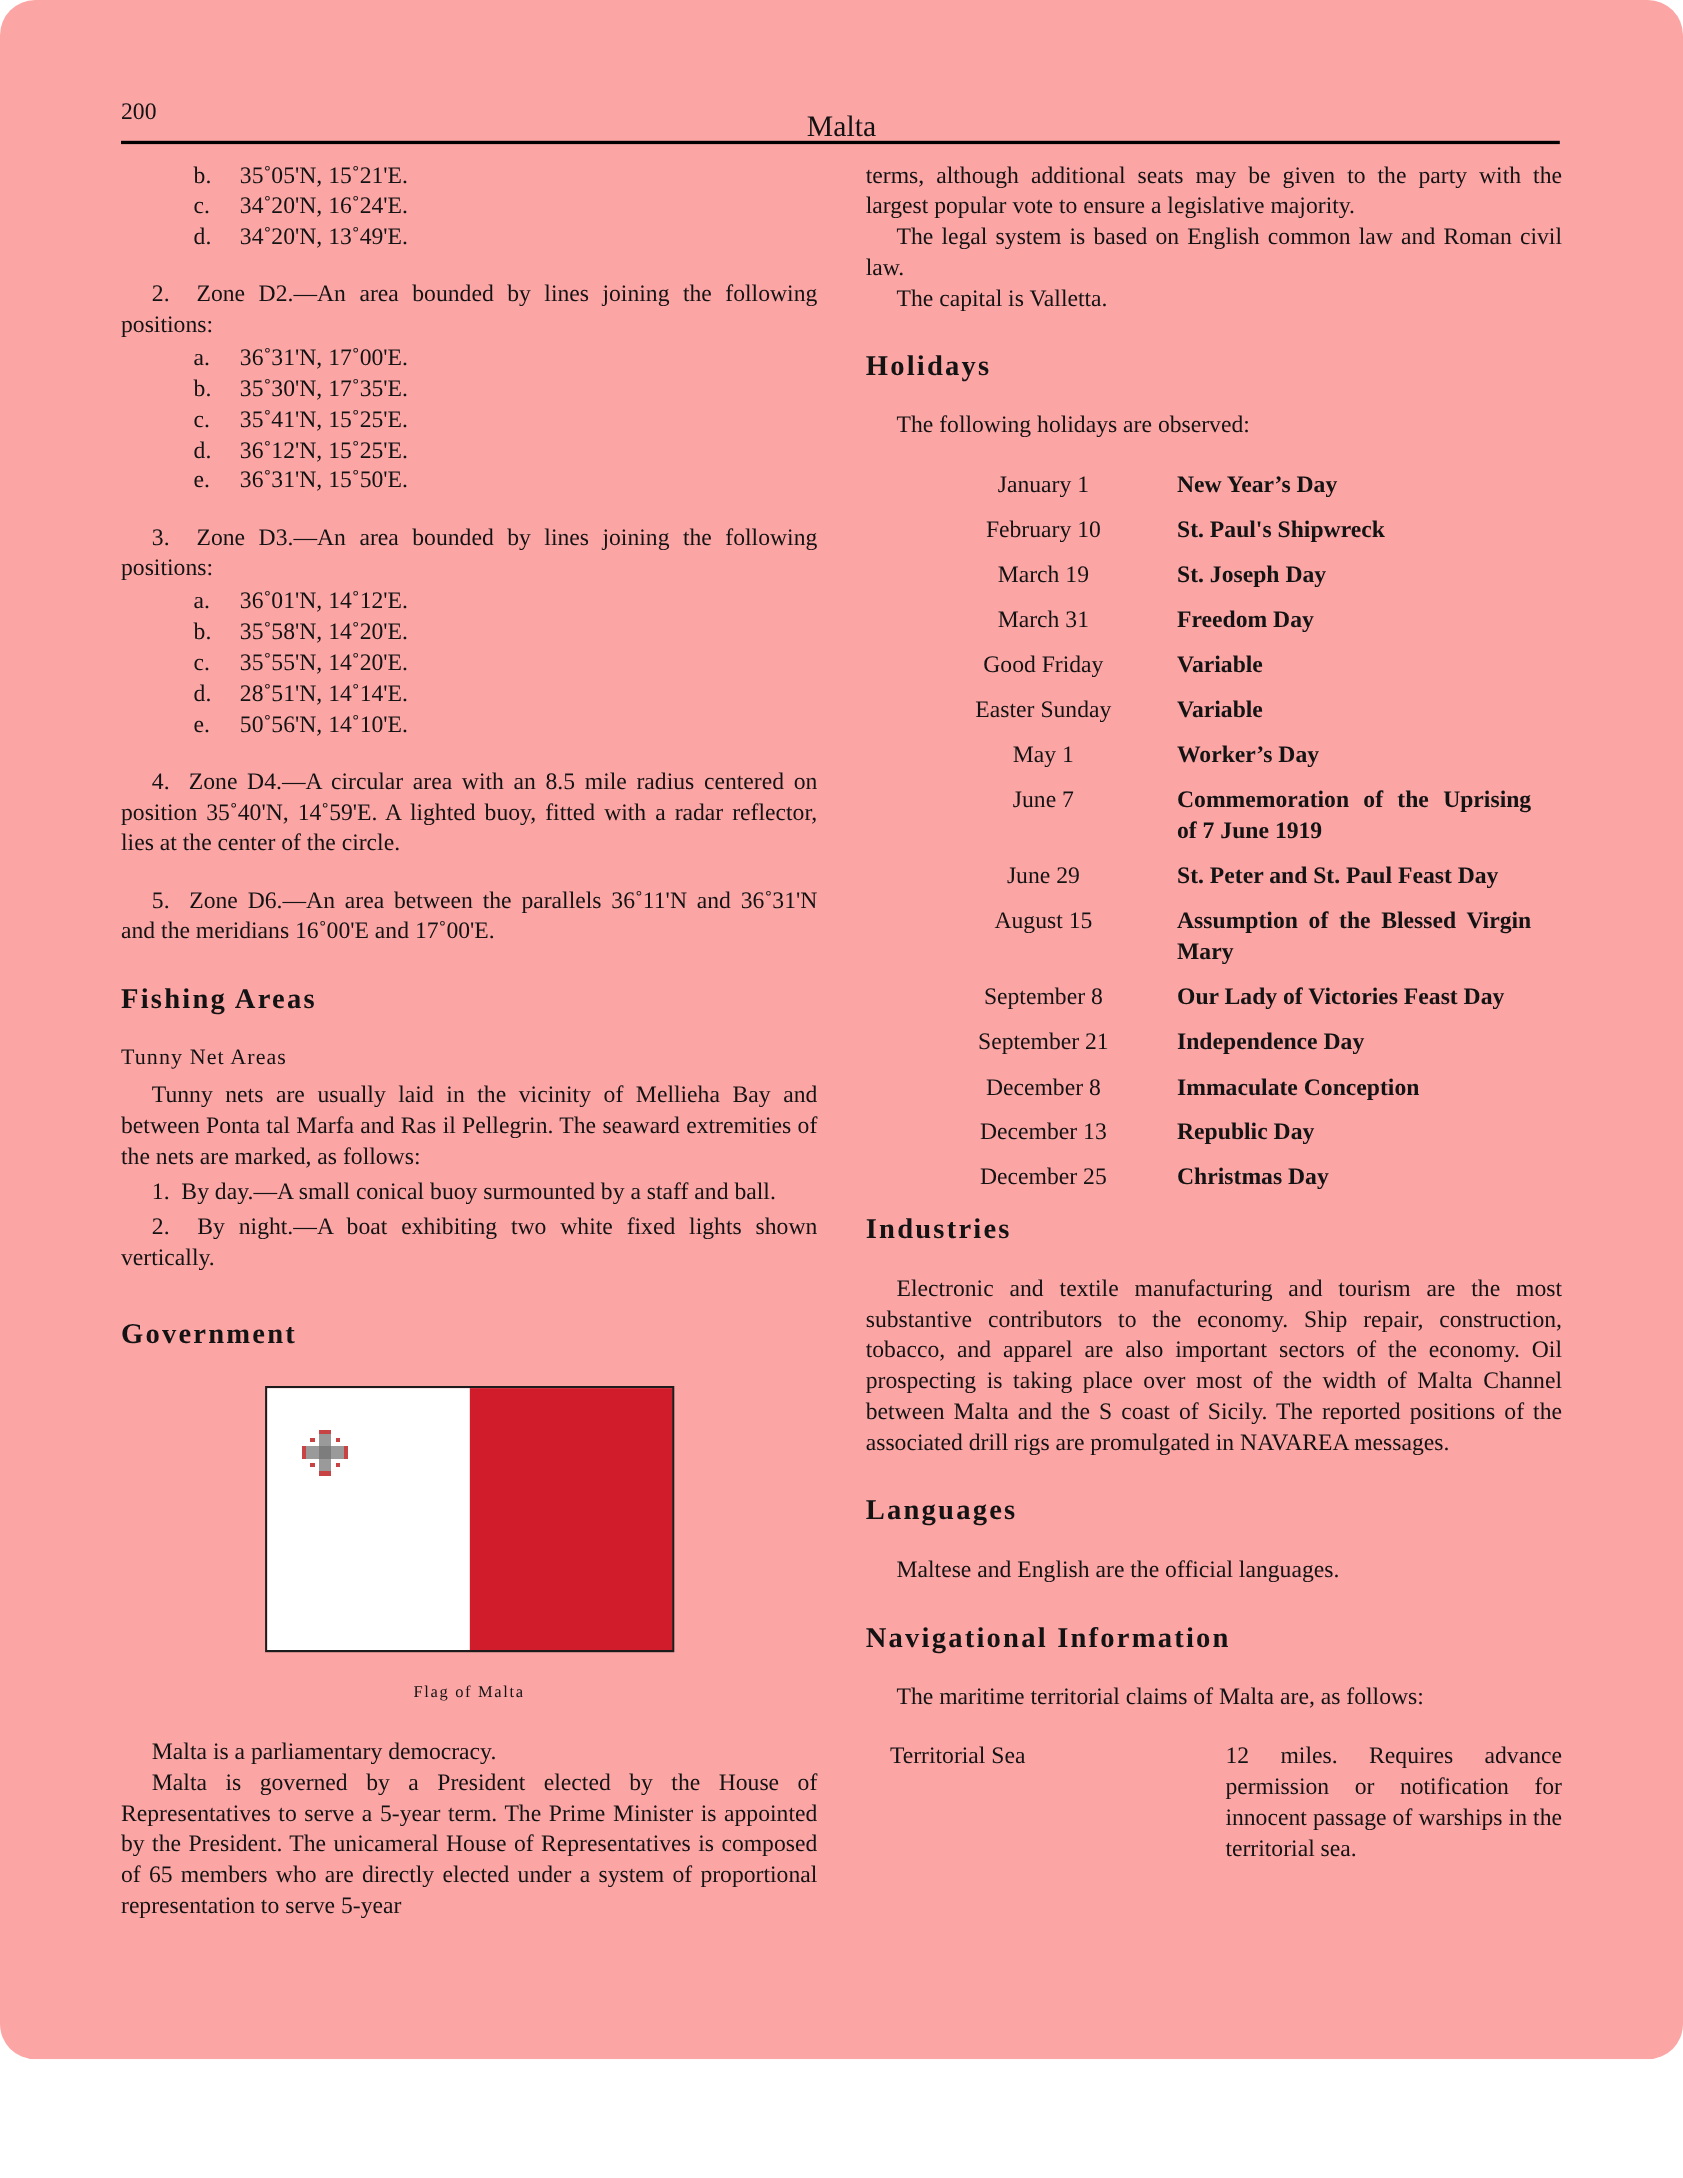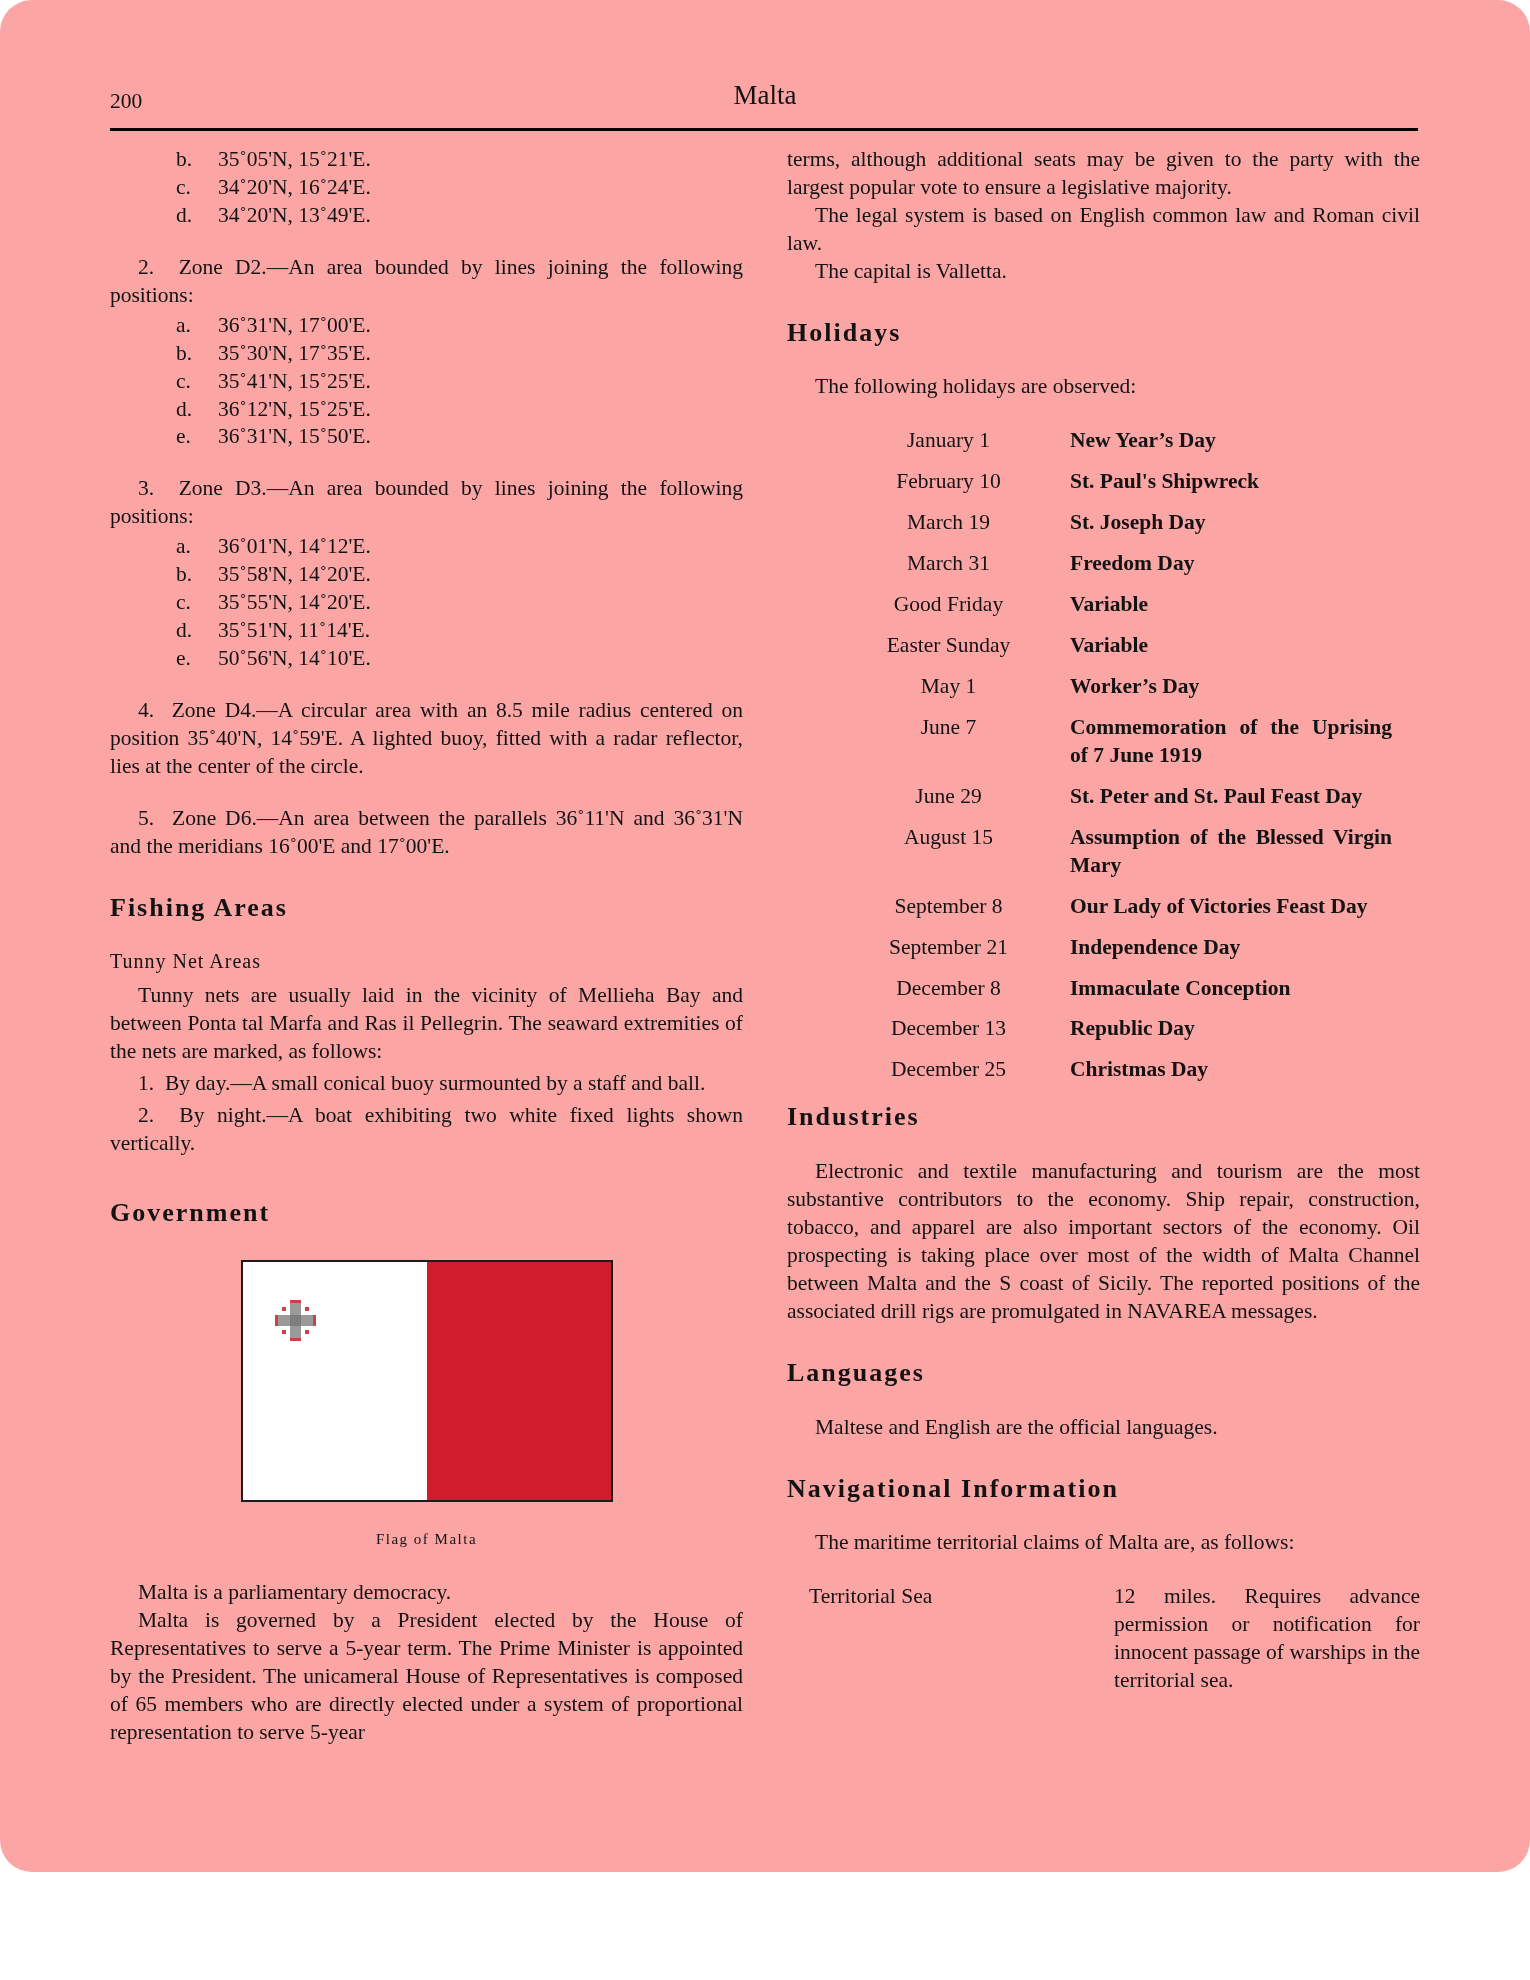--- a/index.html
+++ b/index.html
@@ -3,21 +3,21 @@
 <meta charset="utf-8">
 <style>
   * { margin:0; padding:0; box-sizing:border-box; }
   html,body { background:#ffffff; }
   .page {
     position:relative; width:1530px; height:1872px; background:#fca5a5;
     font-family:"Liberation Serif", serif; font-size:21.5px; line-height:1.3;
     color:#131313; overflow:hidden;border-radius:32px;
   }
   .page-number { position:absolute; top:88px; left:110px; font-size:21.5px; }
-  .page-title { position:absolute; top:78px; left:0; width:100%; text-align:center; font-size:27px; }
+  .page-title { position:absolute; top:98px; left:0; width:100%; text-align:center; font-size:27px; }
   .header-rule { position:absolute; top:128px; left:110px; width:1308px; border-top:3px solid #000; }
   .content { position:absolute; top:146px; left:110px; width:1310px; display:flex; gap:44px; }
   .col { flex:1; min-width:0; }
 
   .para { text-align:justify; }
   .indent { text-indent:28px; }
   .zone-para { text-align:justify; text-indent:28px; margin-top:24px; }
   .coord-list { margin-left:66px; margin-top:2px; }
   .coord-label { display:inline-block; width:42px; }
 
@@ -77,21 +77,21 @@
         <div><span class="coord-label">c.</span><span>35˚41'N, 15˚25'E.</span></div>
         <div><span class="coord-label">d.</span><span>36˚12'N, 15˚25'E.</span></div>
         <div><span class="coord-label">e.</span><span>36˚31'N, 15˚50'E.</span></div>
       </div>
 
       <div class="zone-para">3.&nbsp;&nbsp;Zone D3.—An area bounded by lines joining the following positions:</div>
       <div class="coord-list">
         <div><span class="coord-label">a.</span><span>36˚01'N, 14˚12'E.</span></div>
         <div><span class="coord-label">b.</span><span>35˚58'N, 14˚20'E.</span></div>
         <div><span class="coord-label">c.</span><span>35˚55'N, 14˚20'E.</span></div>
-        <div><span class="coord-label">d.</span><span>35˚51'N, 11˚14'E.</span></div>
+        <div><span class="coord-label">d.</span><span>28˚51'N, 14˚14'E.</span></div>
         <div><span class="coord-label">e.</span><span>50˚56'N, 14˚10'E.</span></div>
       </div>
 
       <div class="zone-para">4.&nbsp;&nbsp;Zone D4.—A circular area with an 8.5 mile radius centered on position 35˚40'N, 14˚59'E. A lighted buoy, fitted with a radar reflector, lies at the center of the circle.</div>
       <div class="zone-para">5.&nbsp;&nbsp;Zone D6.—An area between the parallels 36˚11'N and 36˚31'N and the meridians 16˚00'E and 17˚00'E.</div>
 
       <h2 class="section-heading">Fishing Areas</h2>
       <div class="sub-heading">Tunny Net Areas</div>
       <div class="para indent">Tunny nets are usually laid in the vicinity of Mellieha Bay and between Ponta tal Marfa and Ras il Pellegrin. The seaward extremities of the nets are marked, as follows:</div>
       <div class="list-item mt-sm">1.&nbsp;&nbsp;By day.—A small conical buoy surmounted by a staff and ball.</div>

